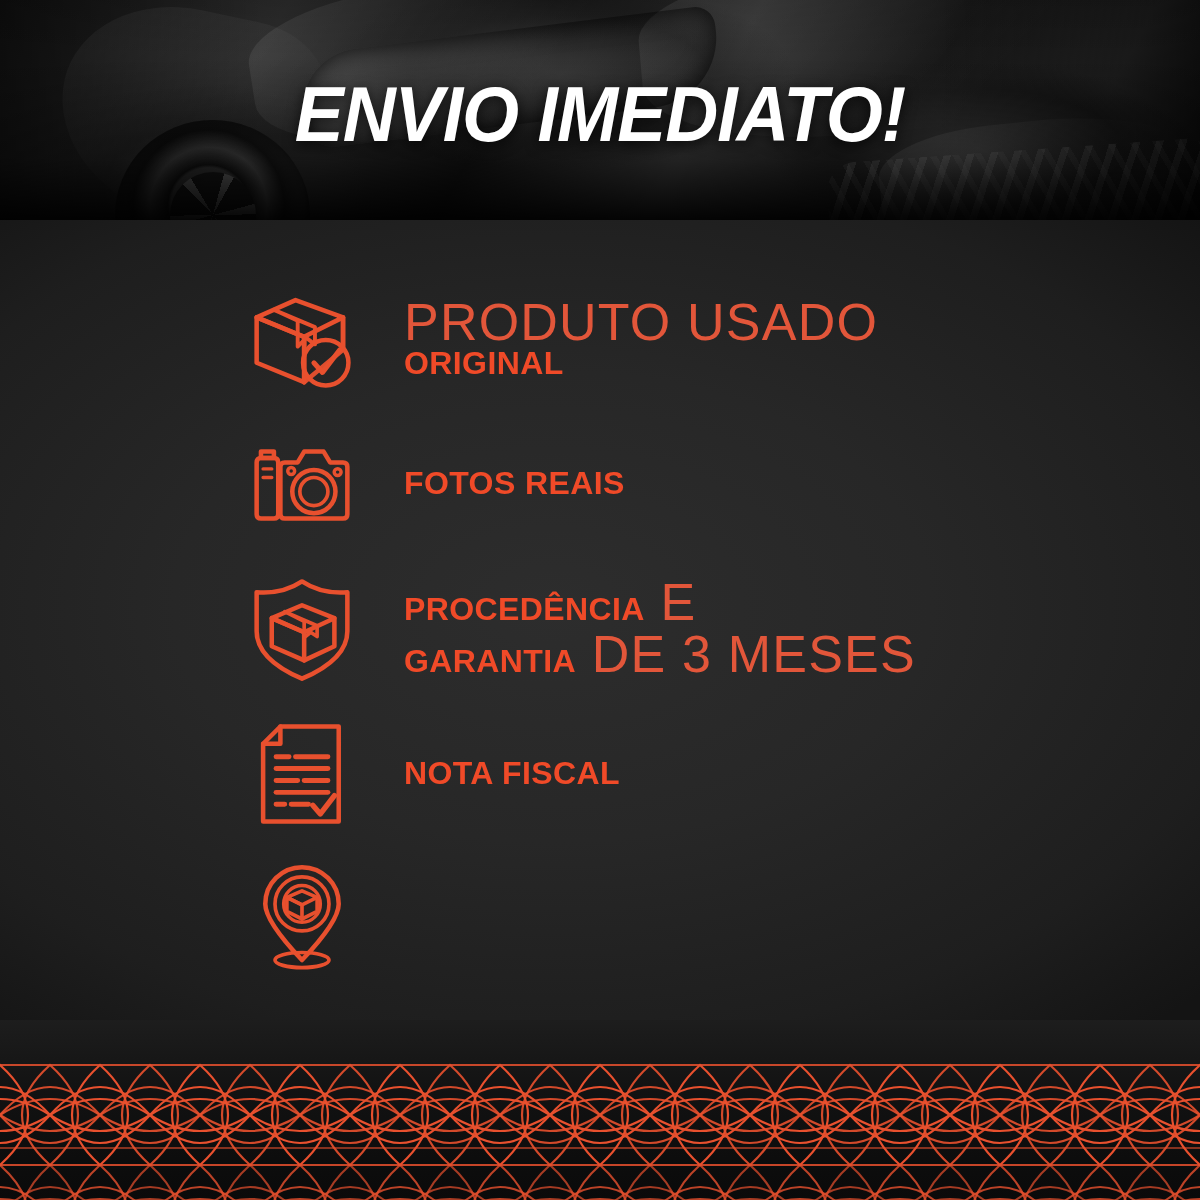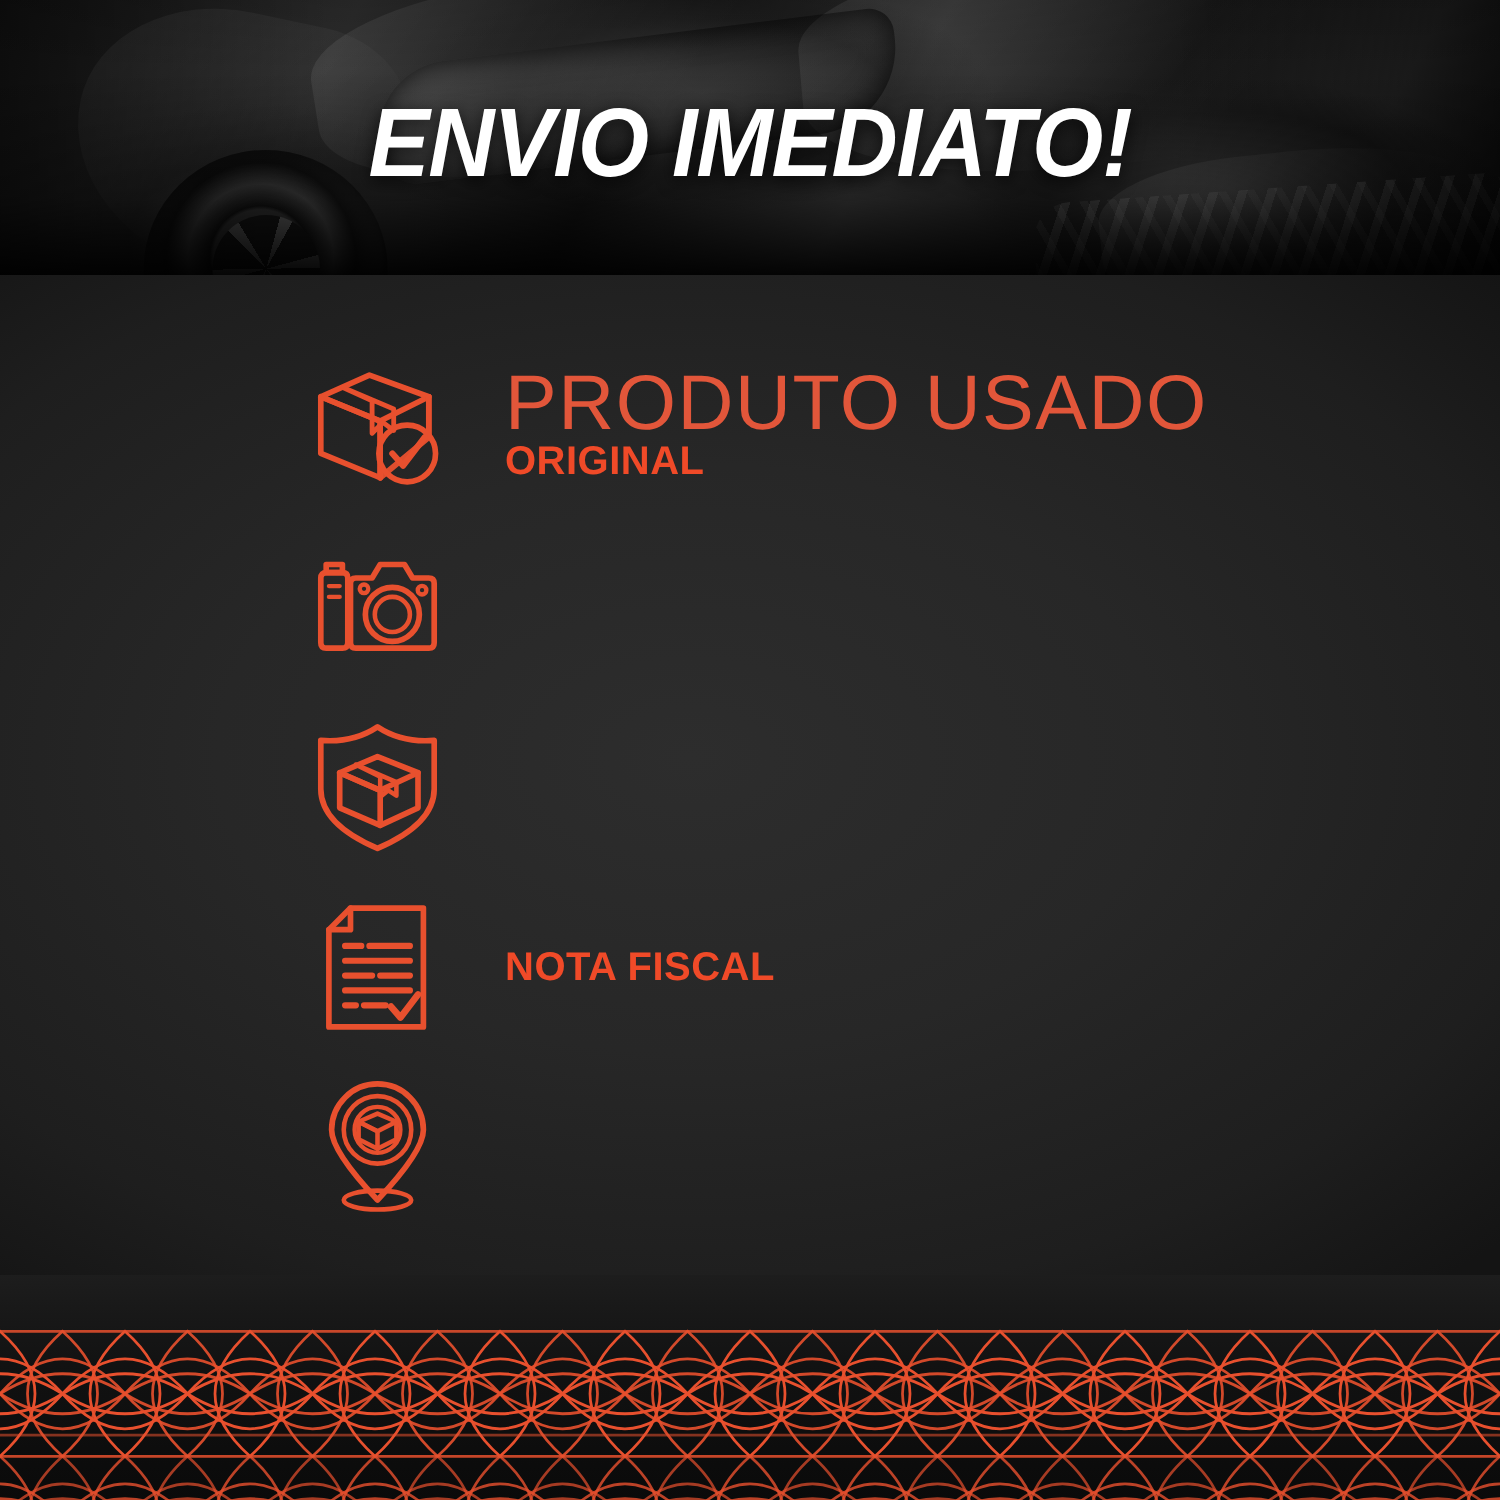--- a/index.html
+++ b/index.html
@@ -117,21 +117,21 @@
     margin-right:48px;
     display:flex; align-items:center; justify-content:center;
   }
   .feature-icon svg { display:block; width:100%; height:100%; }
   .feature-text {
     line-height:.99;
     white-space:nowrap;
   }
   .line { display:block; }
   .t-light {
-    font-size:62px;
+    font-size:52px;
     font-weight:normal;
     color:#e2563a;
     letter-spacing:1.2px;
   }
   .t-bold {
     font-size:32px;
     font-weight:bold;
     color:#f04a28;
     letter-spacing:.4px;
   }
@@ -191,32 +191,37 @@
           <path d="M12 20 L24 20 L24 26 L12 26 Z"></path>
           <path d="M30 34 L30 78 Q30 82 34 82 L88 82 Q92 82 92 78 L92 34 Q92 30 88 30 L76 30 L70 20 L52 20 L46 30 L34 30 Q30 30 30 34 Z"></path>
           <circle cx="61" cy="57" r="20"></circle>
           <circle cx="61" cy="57" r="13" stroke-width="3.4"></circle>
           <circle cx="40" cy="38" r="3.2" stroke-width="3.2"></circle>
           <circle cx="83" cy="39" r="3.2" stroke-width="3.2"></circle>
           <path d="M14 36 L22 36 M14 44 L22 44" stroke-width="3.2"></path>
         </svg>
       </div>
       <div class="feature-text">
+        <span class="line t-bold">FOTOS REAIS</span>
       </div>
     </div>
 
     <div class="feature-row">
       <div class="feature-icon">
         <svg viewBox="0 0 100 100" fill="none" stroke="#E8502E" stroke-width="4.2" stroke-linejoin="round" stroke-linecap="round">
           <path d="M50 6 Q68 18 92 16 L92 52 Q92 78 50 96 Q8 78 8 52 L8 16 Q32 18 50 6 Z"></path>
           <path d="M22 40 L50 28 L80 40 L52 53 Z"></path>
           <path d="M22 40 L22 66 L52 79 L52 53 Z"></path>
           <path d="M80 40 L80 66 L52 79"></path>
           <path d="M34 34 L64 47 L64 57 L58 53 L52 58 L52 43 Z" stroke-width="3.4"></path>
         </svg>
+      </div>
+      <div class="feature-text">
+        <span class="line"><span class="t-bold">PROCEDÊNCIA</span><span class="t-light"> E</span></span>
+        <span class="line"><span class="t-bold">GARANTIA</span><span class="t-light"> DE 3 MESES</span></span>
       </div>
     </div>
 
     <div class="feature-row">
       <div class="feature-icon">
         <svg viewBox="0 0 100 100" fill="none" stroke="#E8502E" stroke-width="4.2" stroke-linejoin="round" stroke-linecap="round">
           <path d="M30 6 L84 6 L84 94 L14 94 L14 22 Z"></path>
           <path d="M30 6 L30 22 L14 22"></path>
           <path d="M26 34 L38 34 M44 34 L74 34" stroke-width="4.6"></path>
           <path d="M26 45 L74 45" stroke-width="4.6"></path>

